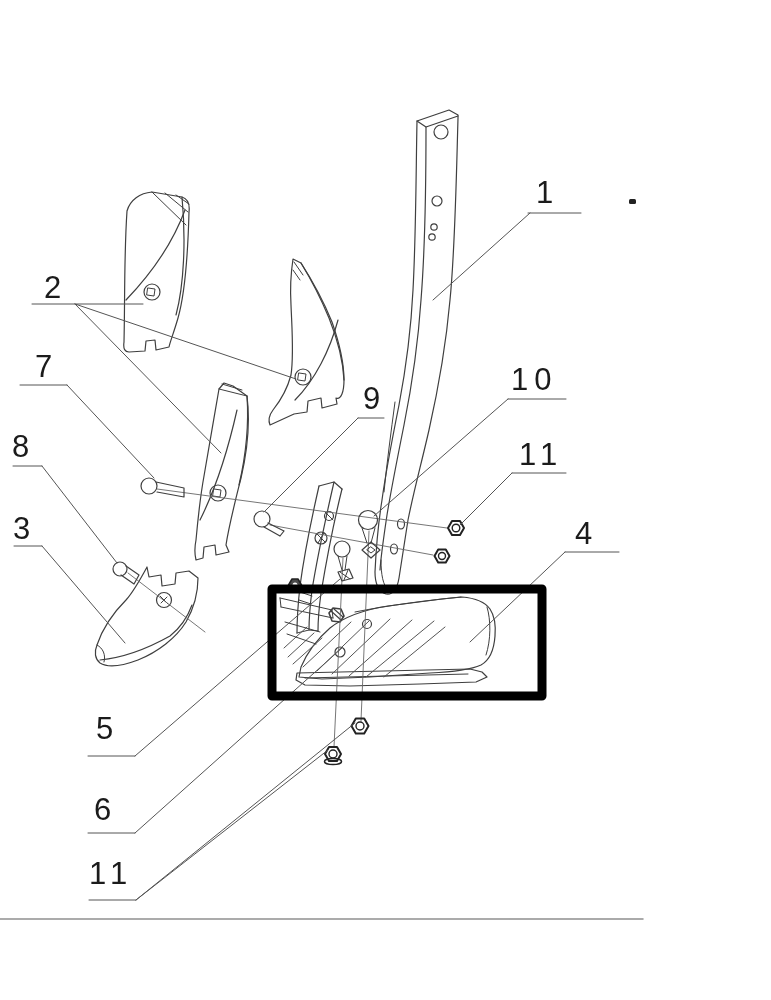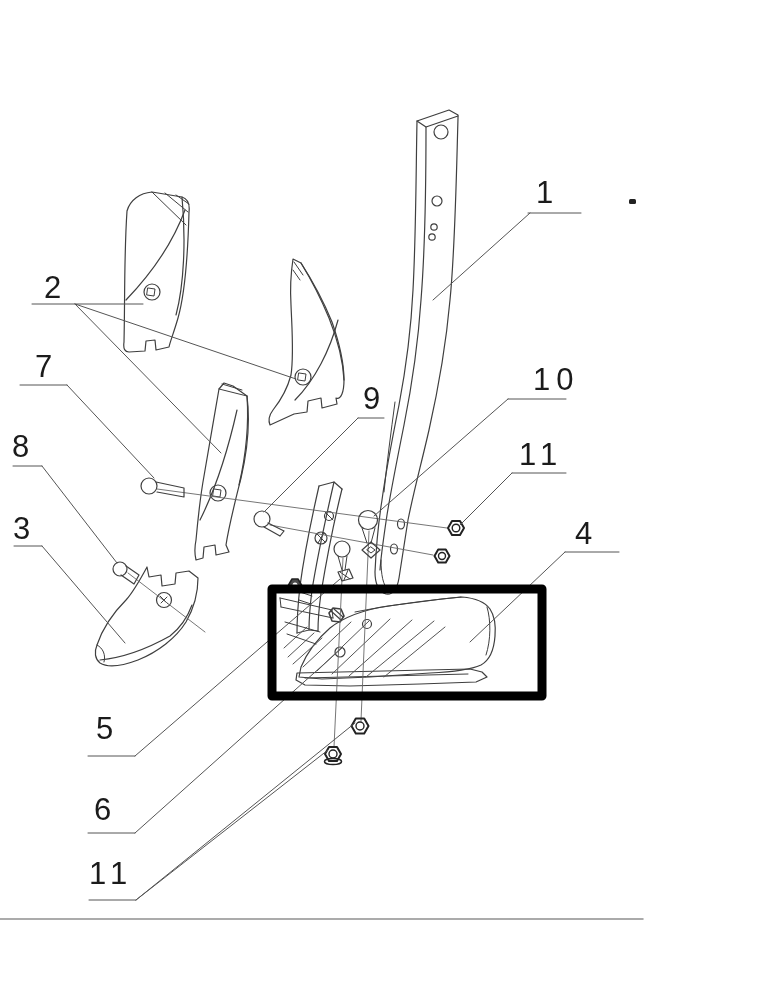--- a/index.html
+++ b/index.html
@@ -13,21 +13,21 @@
     font-family:"Liberation Sans", sans-serif;white-space:nowrap;
   }
   .callout.wide{letter-spacing:6px;}
   
   #co-1  {left:536px;top:177px;}
   #co-2  {left:44px; top:272px;}
   #co-7  {left:35px; top:351px;}
   #co-8  {left:12px; top:431px;}
   #co-3  {left:13px; top:513px;}
   #co-9  {left:363px;top:383px;}
-  #co-10 {left:533px;top:364px;}
+  #co-10 {left:511px;top:364px;}
   #co-11t{left:519px;top:439px;}
   #co-4  {left:575px;top:518px;}
   #co-5  {left:96px; top:713px;}
   #co-6  {left:94px; top:794px;}
   #co-11b{left:89px; top:858px;}
 </style>
 </head>
 <body>
 
 <div class="stage">

